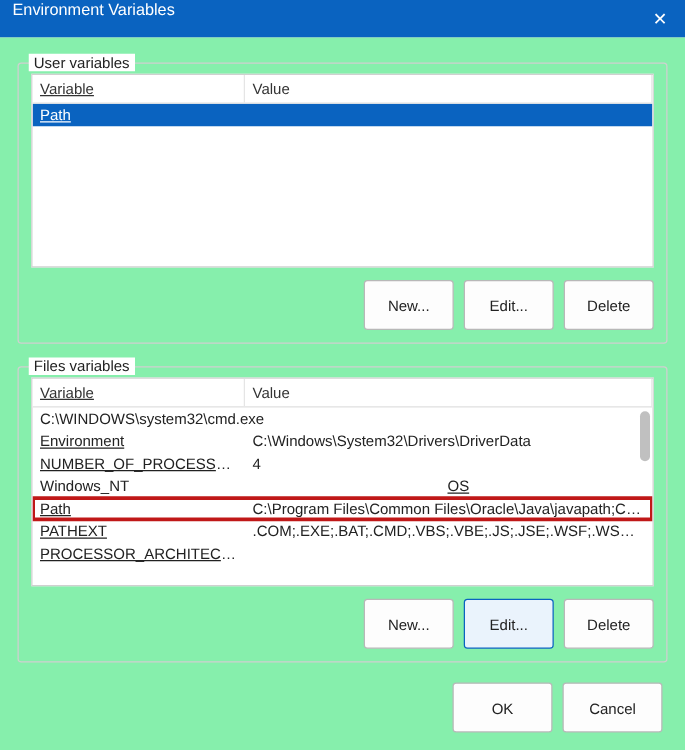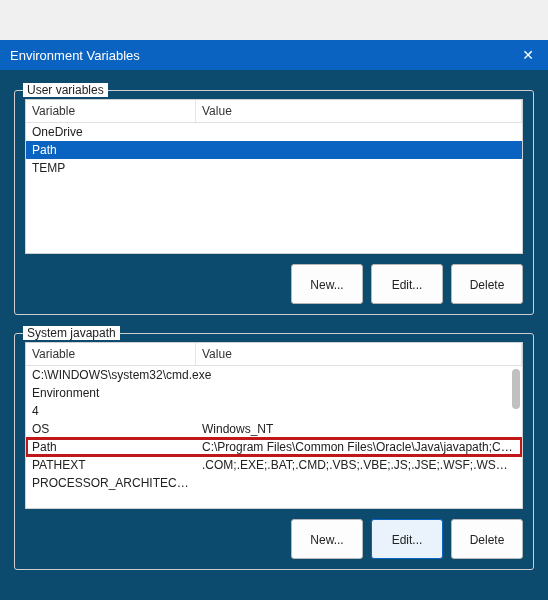--- a/index.html
+++ b/index.html
@@ -9,37 +9,36 @@
   background: #f0f0f0;
   width: 548px;
   height: 600px;
   overflow: hidden;
 }
 .titlebar {
   background: #0a63c0;
   color: #fff;
   height: 30px;
   display: flex;
-  align-items: center;
+  align-items: flex-start;
   padding: 0 10px;
   font-size: 13px;
-  margin-top: 40px;
 }
 .titlebar .title { flex: 1; }
 .titlebar .close {
   width: 40px;
   height: 30px;
   display: flex;
   align-items: center;
   justify-content: center;
   margin-right: -10px;
   font-size: 14px;
 }
 .content {
-  background: #0c4a6e;
+  background: #86efac;
   padding: 10px 14px 14px 14px;
   height: 570px;
   display: flex;
   flex-direction: column;
 }
 .groupbox {
   border: 1px solid #d0d0d0;
   border-radius: 3px;
   padding: 8px 10px 10px 10px;
   position: relative;
@@ -66,21 +65,21 @@
   display: flex;
   border-bottom: 1px solid #e0e0e0;
   background: #fff;
   font-size: 12px;
   color: #333;
 }
 .table-header .col {
   padding: 4px 6px;
   border-right: 1px solid #e5e5e5;
 }
-.col-var { width: 170px; flex-shrink: 0; }
+.col-var { width: 170px; flex-shrink: 0; text-decoration: underline; }
 .col-val { flex: 1; }
 .table-body {
   overflow-y: auto;
   height: calc(100% - 24px);
 }
 .row {
   display: flex;
   font-size: 12px;
   color: #222;
   white-space: nowrap;
@@ -148,61 +147,55 @@
 <div class="content">
 
   <div class="groupbox">
     <div class="legend">User variables</div>
     <div class="table-wrap">
       <div class="table-header">
         <div class="col col-var">Variable</div>
         <div class="col col-val">Value</div>
       </div>
       <div class="table-body" id="user-body">
-          <div class="row">
-            <div class="cell col-var">OneDrive</div>
-            <div class="cell col-val"></div>
-          </div>
           <div class="row selected">
             <div class="cell col-var">Path</div>
-            <div class="cell col-val"></div>
-          </div>
-          <div class="row">
-            <div class="cell col-var">TEMP</div>
             <div class="cell col-val"></div>
           </div>
         </div>
     </div>
     <div class="btn-row">
       <button class="win">New...</button>
       <button class="win">Edit...</button>
       <button class="win">Delete</button>
     </div>
   </div>
 
   <div class="groupbox" style="margin-top:18px">
-    <div class="legend">System javapath</div>
+    <div class="legend">Files variables</div>
     <div class="table-wrap sys">
       <div class="table-header">
         <div class="col col-var">Variable</div>
         <div class="col col-val">Value</div>
       </div>
       <div class="table-body" id="sys-body">
           <div class="row">
             <div class="cell col-val">C:\WINDOWS\system32\cmd.exe</div>
           </div>
           <div class="row">
             <div class="cell col-var">Environment</div>
-          </div>
-          <div class="row">
+            <div class="cell col-val">C:\Windows\System32\Drivers\DriverData</div>
+          </div>
+          <div class="row">
+            <div class="cell col-var">NUMBER_OF_PROCESSORS</div>
             <div class="cell col-val">4</div>
           </div>
           <div class="row">
+            <div class="cell col-val">Windows_NT</div>
             <div class="cell col-var">OS</div>
-            <div class="cell col-val">Windows_NT</div>
           </div>
           <div class="row highlighted">
             <div class="cell col-var">Path</div>
             <div class="cell col-val">C:\Program Files\Common Files\Oracle\Java\javapath;C:\WIN...</div>
           </div>
           <div class="row">
             <div class="cell col-var">PATHEXT</div>
             <div class="cell col-val">.COM;.EXE;.BAT;.CMD;.VBS;.VBE;.JS;.JSE;.WSF;.WSH;.MSC</div>
           </div>
           <div class="row">
@@ -211,14 +204,18 @@
         </div>
       <div class="scrollbar-fake"></div>
     </div>
     <div class="btn-row">
       <button class="win">New...</button>
       <button class="win focus">Edit...</button>
       <button class="win">Delete</button>
     </div>
   </div>
 
+  <div class="footer-row">
+    <button class="win" style="min-width:80px">OK</button>
+    <button class="win" style="min-width:80px">Cancel</button>
+  </div>
 
 </div>
 
 </body></html>

